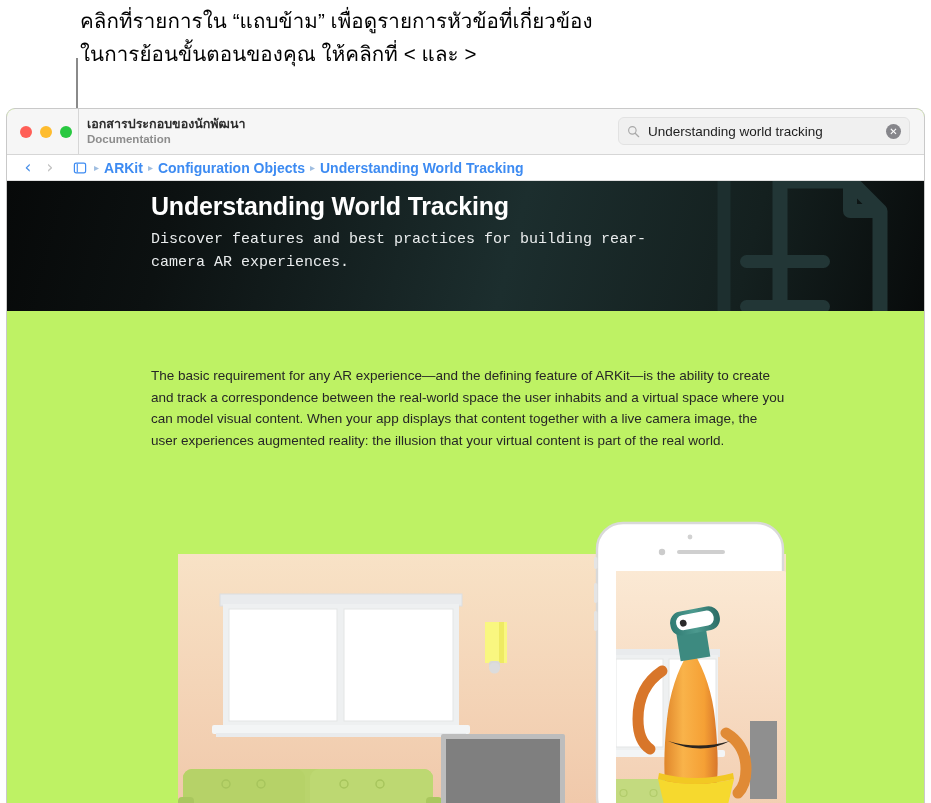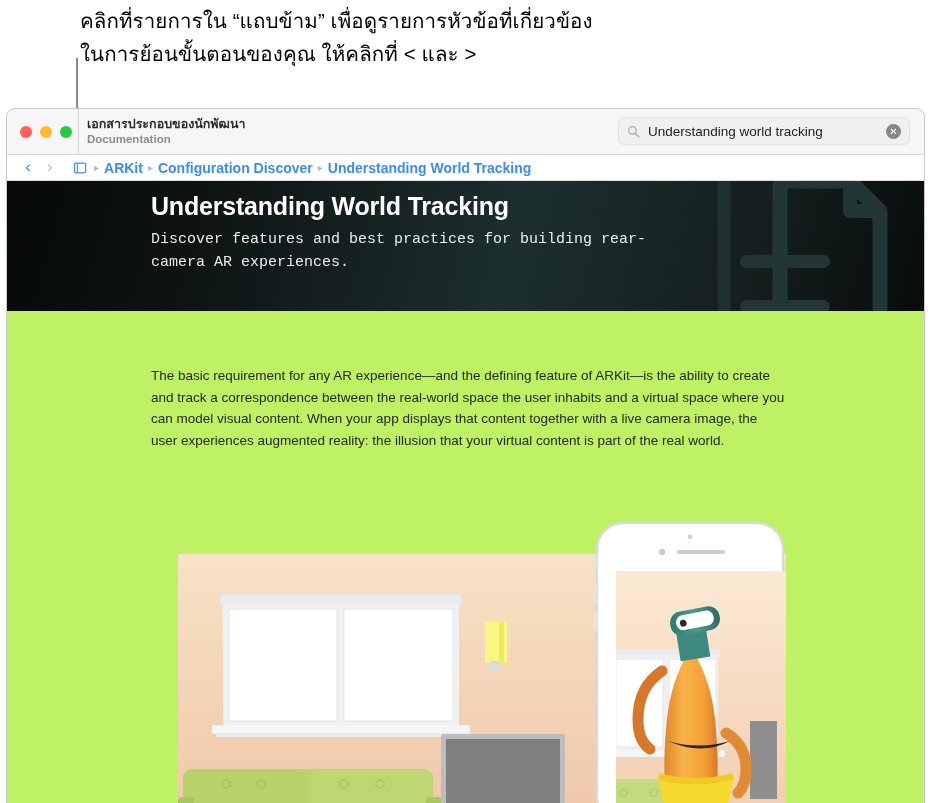--- a/index.html
+++ b/index.html
@@ -295,21 +295,21 @@
       <span class="crumb-home">
         <svg width="14" height="14" viewBox="0 0 16 16">
           <rect x="1.6" y="2.4" width="12.8" height="11.2" rx="2" fill="none" stroke="#3d8bf2" stroke-width="1.4"></rect>
           <line x1="4.9" y1="3.1" x2="4.9" y2="12.9" stroke="#3d8bf2" stroke-width="1.3"></line>
         </svg>
       </span>
 
       <span class="crumb-sep">▸</span>
       <span class="crumb-link">ARKit</span>
       <span class="crumb-sep">▸</span>
-      <span class="crumb-link">Configuration Discover</span>
+      <span class="crumb-link">Configuration Objects</span>
       <span class="crumb-sep">▸</span>
       <span class="crumb-link">Understanding World Tracking</span>
     </div>
 
     <div class="hero">
       <svg class="hero-doc-icon" viewBox="0 0 250 170">
         <path d="M42 -30 L42 200" stroke="#1d2f2f" stroke-width="13" fill="none"></path>
         <path d="M98 14 L98 200 M98 14 L168 14 L198 44 L198 200" stroke="#223636" stroke-width="15" fill="none" stroke-linejoin="round"></path>
         <path d="M168 14 L168 44 L198 44" stroke="#223636" stroke-width="14" fill="none" stroke-linejoin="round"></path>
         <rect x="58" y="88" width="90" height="13" rx="6.5" fill="#223636"></rect>

